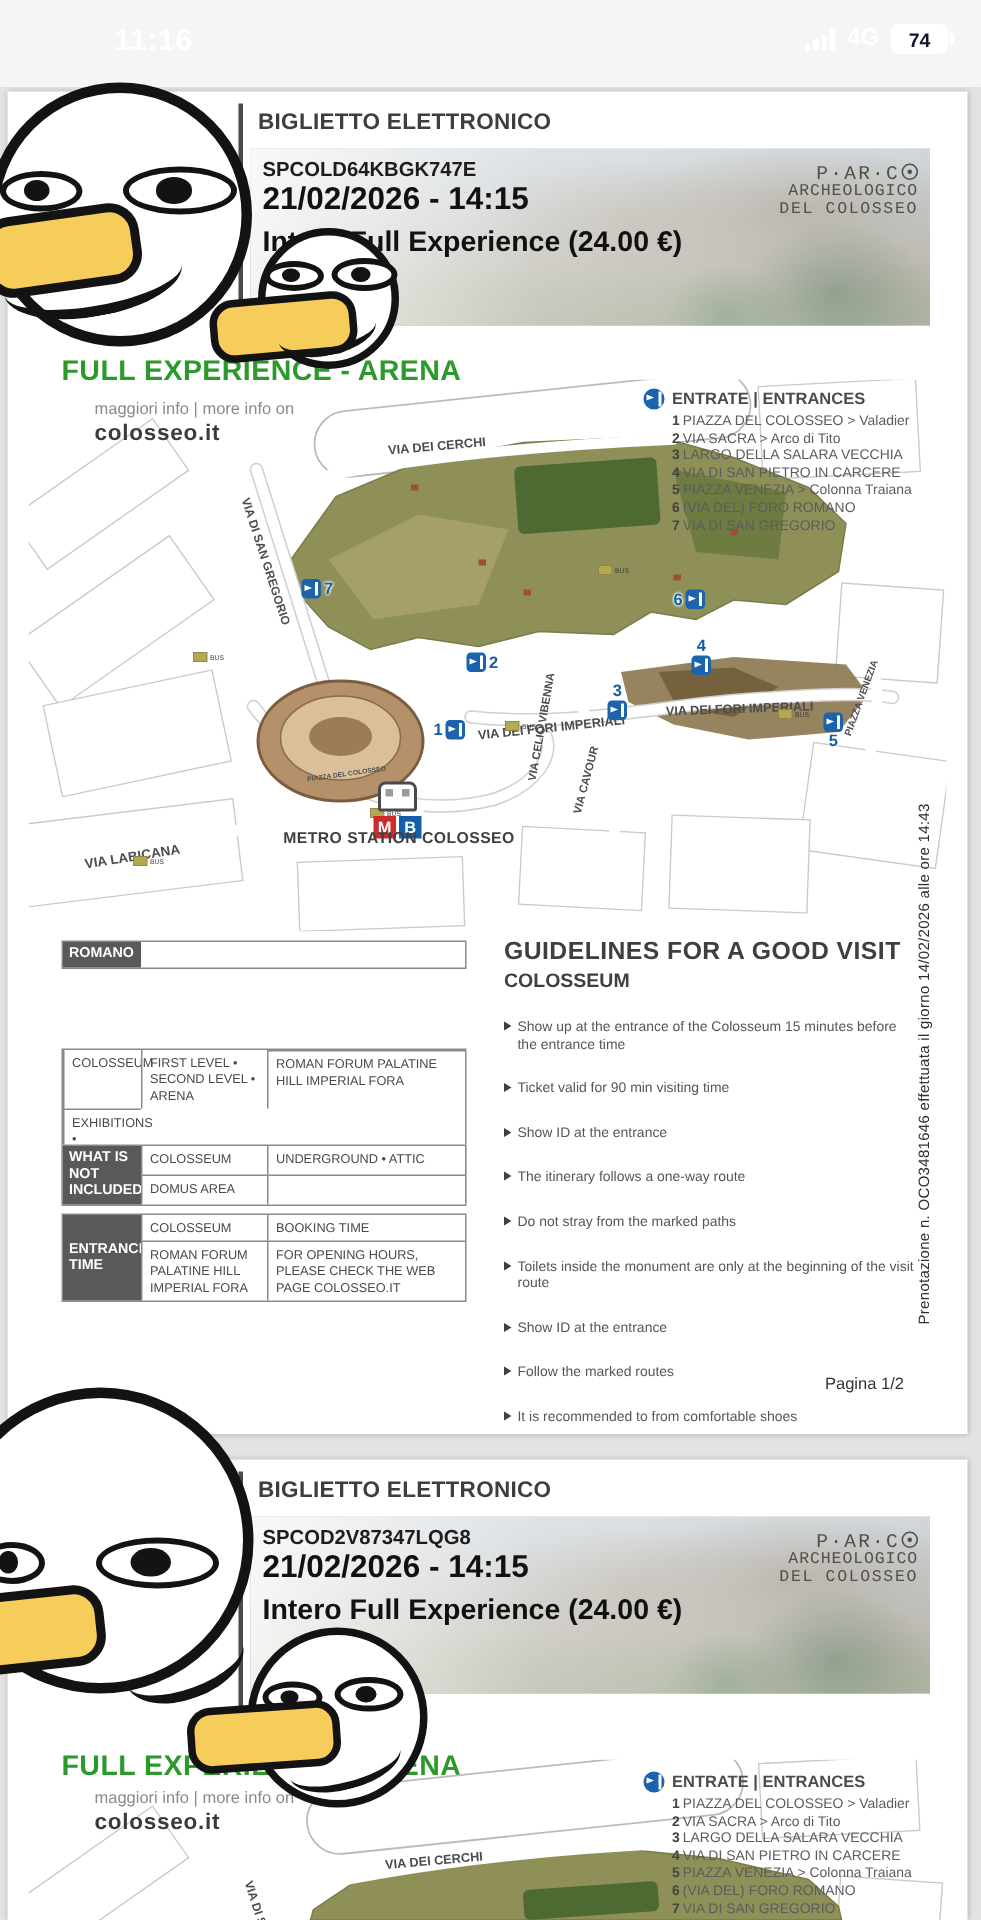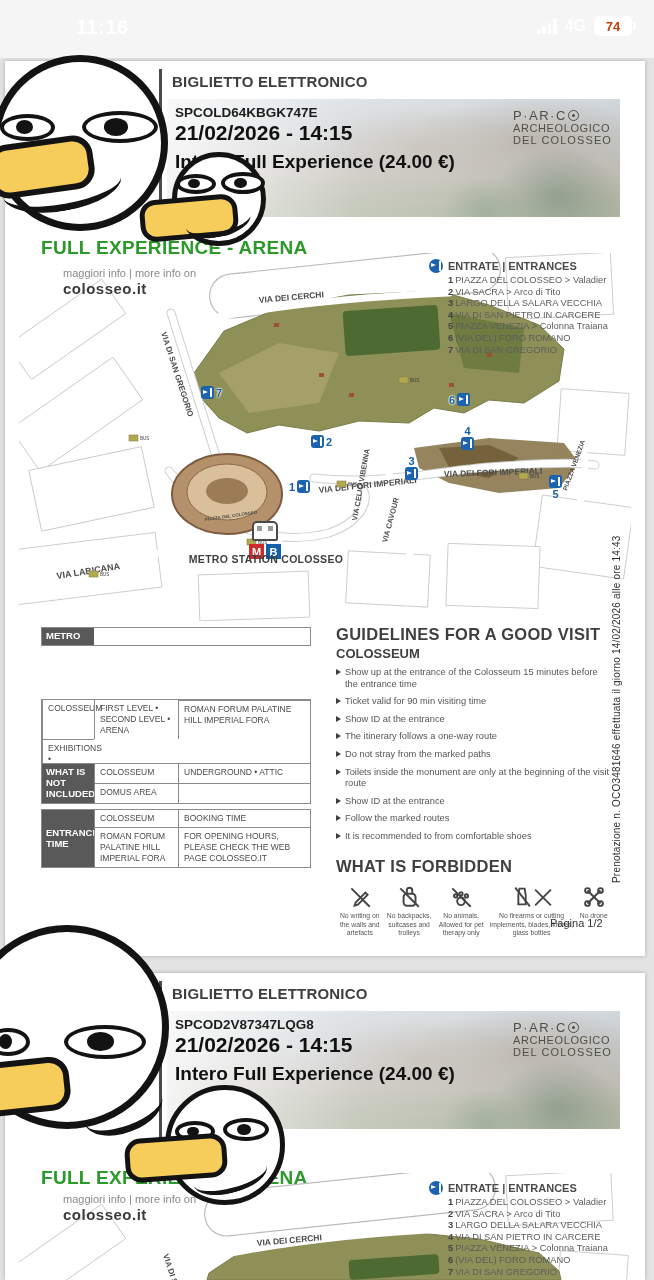--- a/index.html
+++ b/index.html
@@ -9,41 +9,41 @@
   .statusbar{position:absolute;left:0;top:0;width:654px;height:58px;background:#f5f5f5;z-index:5}
   .st-time{position:absolute;left:76px;top:16px;font-size:20px;font-weight:bold;color:#fff;letter-spacing:.5px}
   .st-right{position:absolute;right:22px;top:16px;display:flex;align-items:center;gap:8px}
   .sigbars{display:flex;align-items:flex-end;gap:2px;height:15px}
   .sigbars i{display:block;width:3.5px;background:#fff;border-radius:1px}
   .s1{height:5px}.s2{height:8px}.s3{height:11px}.s4{height:15px}
   .st-net{font-size:16px;font-weight:bold;color:#fff}
   .batt{position:relative;width:38px;height:20px;background:#fff;border-radius:5px;
         display:flex;align-items:center;justify-content:center}
   .batt::after{content:"";position:absolute;right:-4px;top:6px;width:3px;height:8px;background:#fff;border-radius:0 2px 2px 0}
-  .batt span{font-size:13px;font-weight:bold;color:#c2410c}
+  .batt span{font-size:13px;font-weight:bold;color:#0f172a}
   
   .page{position:absolute;left:5px;width:640px;background:#ffffff;box-shadow:0 0 4px rgba(0,0,0,.25);z-index:1;overflow:hidden}
   #page1{top:61px;height:895px}
   #page2{top:973px;height:307px}
   .divider{position:absolute;left:154px;top:8px;width:3px;background:#4a4a4a}
   .bh{position:absolute;left:167px;top:12px;font-size:15px;font-weight:bold;color:#3e3e3e;letter-spacing:.2px}
   
   .banner{position:absolute;left:162px;top:38px;width:453px;height:118px;overflow:hidden;
     background-image:
       linear-gradient(90deg,rgba(255,255,255,.9) 0%,rgba(255,255,255,.55) 42%,rgba(255,255,255,.35) 100%),
       radial-gradient(ellipse 90px 70px at 86% 82%,rgba(35,70,40,.6),transparent 70%),
       radial-gradient(ellipse 60px 50px at 70% 95%,rgba(45,85,48,.5),transparent 70%),
       radial-gradient(ellipse 140px 55px at 56% 42%,rgba(150,140,122,.85),transparent 75%),
       radial-gradient(ellipse 160px 60px at 80% 36%,rgba(138,128,112,.9),transparent 75%),
       linear-gradient(180deg,#b8c1c8 0%,#a9aeb0 35%,#9b978a 62%,#8a8d75 82%,#7d896a 100%)}
   .banner .code{margin:6px 0 0 8px;font-size:13.5px;font-weight:bold;color:#1d1d1d}
   .banner .dt{margin:1px 0 0 8px;font-size:21px;font-weight:bold;color:#111}
   .banner .tp{margin:6px 0 0 8px;font-size:19px;font-weight:bold;color:#111}
-  .logo{position:absolute;right:8px;top:10px;text-align:left;color:#514f45;
-        font-family:Liberation Sans, sans-serif;line-height:1.08}
+  .logo{position:absolute;right:8px;top:10px;text-align:right;color:#514f45;
+        font-family:Liberation Mono, monospace;line-height:1.08}
   .logo .l1{font-size:13px;letter-spacing:1.5px}
   .logo .l2{font-size:11px;letter-spacing:.6px}
   .logo .l3{font-size:11px;letter-spacing:1.1px}
   .logoo{display:inline-block;width:9px;height:9px;border:1.2px solid #514f45;border-radius:50%;
          position:relative;vertical-align:-1px;margin-left:1px}
   .logoo::after{content:"";position:absolute;left:50%;top:50%;width:3px;height:3px;margin:-1.5px 0 0 -1.5px;
          background:#514f45;border-radius:50%}
   .sect{position:absolute;left:36px;font-size:19px;font-weight:bold;color:#2b9a2b;letter-spacing:.3px}
   
   .mapwrap{position:absolute;overflow:hidden}
@@ -74,21 +74,21 @@
   .tbl{position:absolute;display:grid;border:1px solid #8a8a8a;font-size:8.5px;color:#4a4a4a;line-height:1.3;background:#fff}
   .tbl .hd{background:#595959;color:#fff;font-weight:bold;font-size:9.5px;line-height:1.15;
            display:flex;align-items:center;padding:3px 4px}
   .tbl .c{padding:3px 5px;border-left:1px solid #8a8a8a}
   .tbl .bt{border-top:1px solid #8a8a8a}
   
   .gcol{position:absolute;left:331px;width:276px}
   .gt1{font-size:16.5px;font-weight:bold;color:#3f3f3f;letter-spacing:.3px}
   .gt2{font-size:13px;font-weight:bold;color:#3f3f3f;margin-top:2px}
   .gt3{font-size:13.5px;font-weight:bold;color:#3f3f3f;line-height:1.15;margin-top:12px}
-  .gi{display:flex;gap:4px;font-size:9.3px;color:#565656;line-height:1.25;margin-top:6px}
+  .gi{display:flex;gap:4px;font-size:9.3px;color:#565656;line-height:1.25;margin-top:18px}
   .tri{flex:none;margin-top:2px;width:0;height:0;border-left:5.5px solid #3f3f3f;
        border-top:3.2px solid transparent;border-bottom:3.2px solid transparent}
   .forb{display:flex;align-items:flex-start;margin-top:8px}
   .fitem{text-align:center;font-size:6.8px;color:#555;line-height:1.3}
   .fitem svg{display:block;margin:0 auto 2px}
   
   .booknote{position:absolute;left:606px;top:476px;height:346px;width:18px;
     writing-mode:vertical-rl;transform:rotate(180deg);font-size:10px;color:#2f2f2f;letter-spacing:.2px;white-space:nowrap}
   .pagenum{position:absolute;left:545px;top:856px;font-size:11px;color:#333}
   
@@ -274,21 +274,21 @@
       <div class="mdoor"></div>
       <div class="mbrow">
         <span class="mbox m-red">M</span>
         <span class="mbox m-blue">B</span>
       </div>
     </div>
     <div class="mlabel" style="left:162px;top:300px;width:170px;text-align:center">METRO STATION COLOSSEO</div>
   </div>
 
   <div class="tbl" style="left:36px;top:566px;width:268px;grid-template-columns:52px 1fr">
-    <div class="hd">METRO</div>
+    <div class="hd">ROMANO</div>
   </div>
 
   <div class="tbl" style="left:36px;top:638px;width:268px;grid-template-columns:52px 84px 1fr">
     <div class="c">COLOSSEUM</div>
     <div class="c">FIRST LEVEL • SECOND LEVEL • ARENA</div>
     <div class="c bt">ROMAN FORUM PALATINE HILL IMPERIAL FORA</div>
     <div class="c bt">EXHIBITIONS • MUSEUMS • SUPER SITES</div>
   </div>
 
   <div class="tbl" style="left:36px;top:702px;width:268px;grid-template-columns:52px 84px 1fr">

